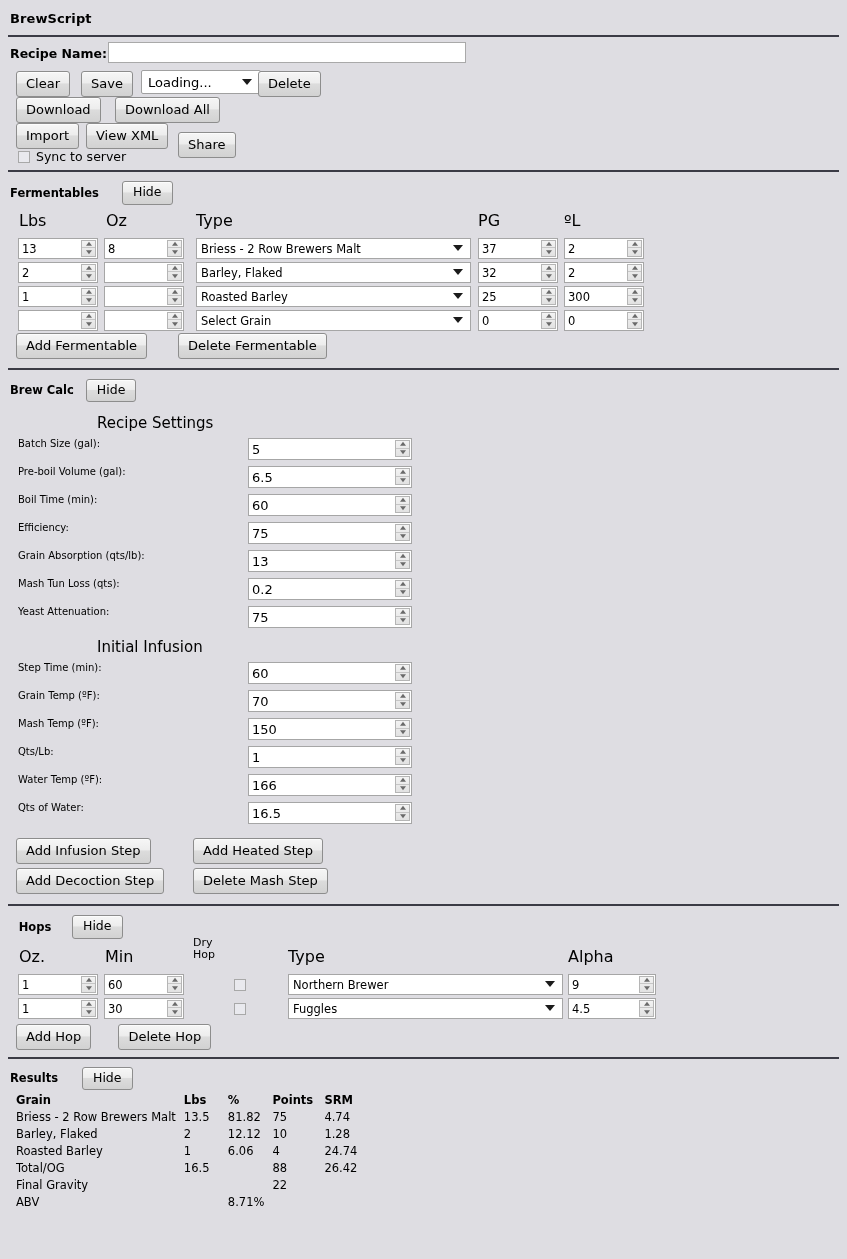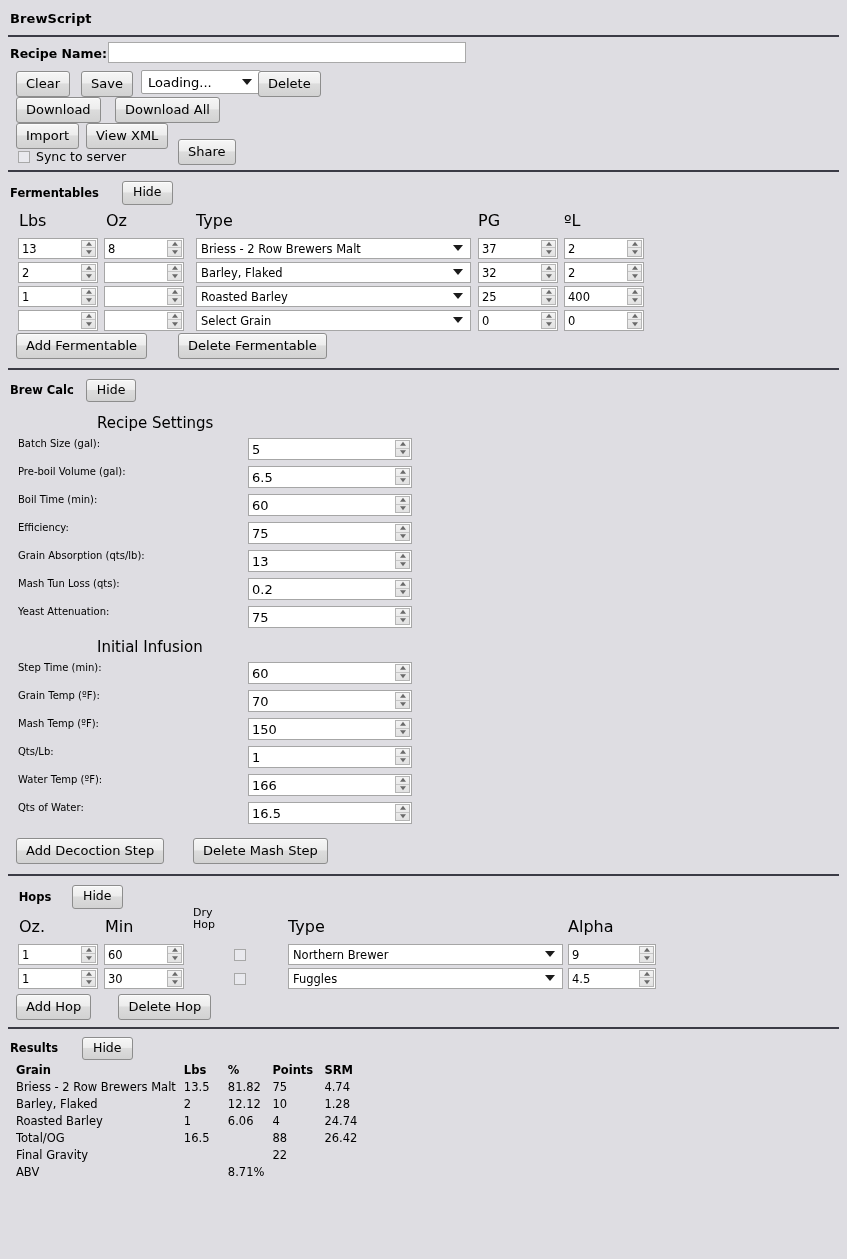--- a/index.html
+++ b/index.html
@@ -242,21 +242,21 @@
   </div>
 
   <div style="position:relative;height:26px;">
     <span class="btn abs" style="left:8px;top:0;">Download</span>
     <span class="btn abs" style="left:107px;top:0;">Download All</span>
   </div>
 
   <div style="position:relative;height:26px;">
     <span class="btn abs" style="left:8px;top:0;">Import</span>
     <span class="btn abs" style="left:78px;top:0;">View XML</span>
-    <span class="btn abs" style="left:170px;top:16px;">Share</span>
+    <span class="btn abs" style="left:170px;top:9px;">Share</span>
   </div>
 
   <div style="position:relative;height:21px;">
     <span class="chk abs" style="left:10px;top:2px;"></span>
     <span class="abs" style="left:28px;top:0;font-size:12.5px;">Sync to server</span>
   </div>
 
   <hr class="sep">
 
   <div class="sec-head">
@@ -361,21 +361,21 @@
           <span class="arw"></span>
         </span>
         <span class="spin abs" style="left:470px;top:1px;width:80px;">
           <span class="val">25</span>
           <span class="arrows">
             <span class="up"></span>
             <span class="dn"></span>
           </span>
         </span>
         <span class="spin abs" style="left:556px;top:1px;width:80px;">
-          <span class="val">400</span>
+          <span class="val">300</span>
           <span class="arrows">
             <span class="up"></span>
             <span class="dn"></span>
           </span>
         </span>
       </div>
       <div class="ferm-row">
         <span class="spin abs" style="left:10px;top:1px;width:80px;">
           <span class="val"></span>
           <span class="arrows">
@@ -517,20 +517,24 @@
       <div class="calc-row">
         <span class="lbl">Qts of Water:</span>
         <span class="fld"><span class="spin" style="width:164px;height:22px;display:inline-block;position:relative;"><span class="val" style="font-size:13px;line-height:21px;">16.5</span><span class="arrows">
               <span class="up"></span>
               <span class="dn"></span>
             </span></span></span>
       </div>
     </div>
 
   <div style="height:10px;"></div>
+  <div style="position:relative;height:30px;">
+    <span class="btn abs" style="left:8px;top:0;">Add Infusion Step</span>
+    <span class="btn abs" style="left:185px;top:0;">Add Heated Step</span>
+  </div>
   <div style="position:relative;height:30px;">
     <span class="btn abs" style="left:8px;top:0;">Add Decoction Step</span>
     <span class="btn abs" style="left:185px;top:0;">Delete Mash Step</span>
   </div>
 
   <div style="height:6px;"></div>
   <hr class="sep">
 
   <div class="sec-head">
     <span class="label" style="min-width:50px;text-align:center;">Hops</span>

